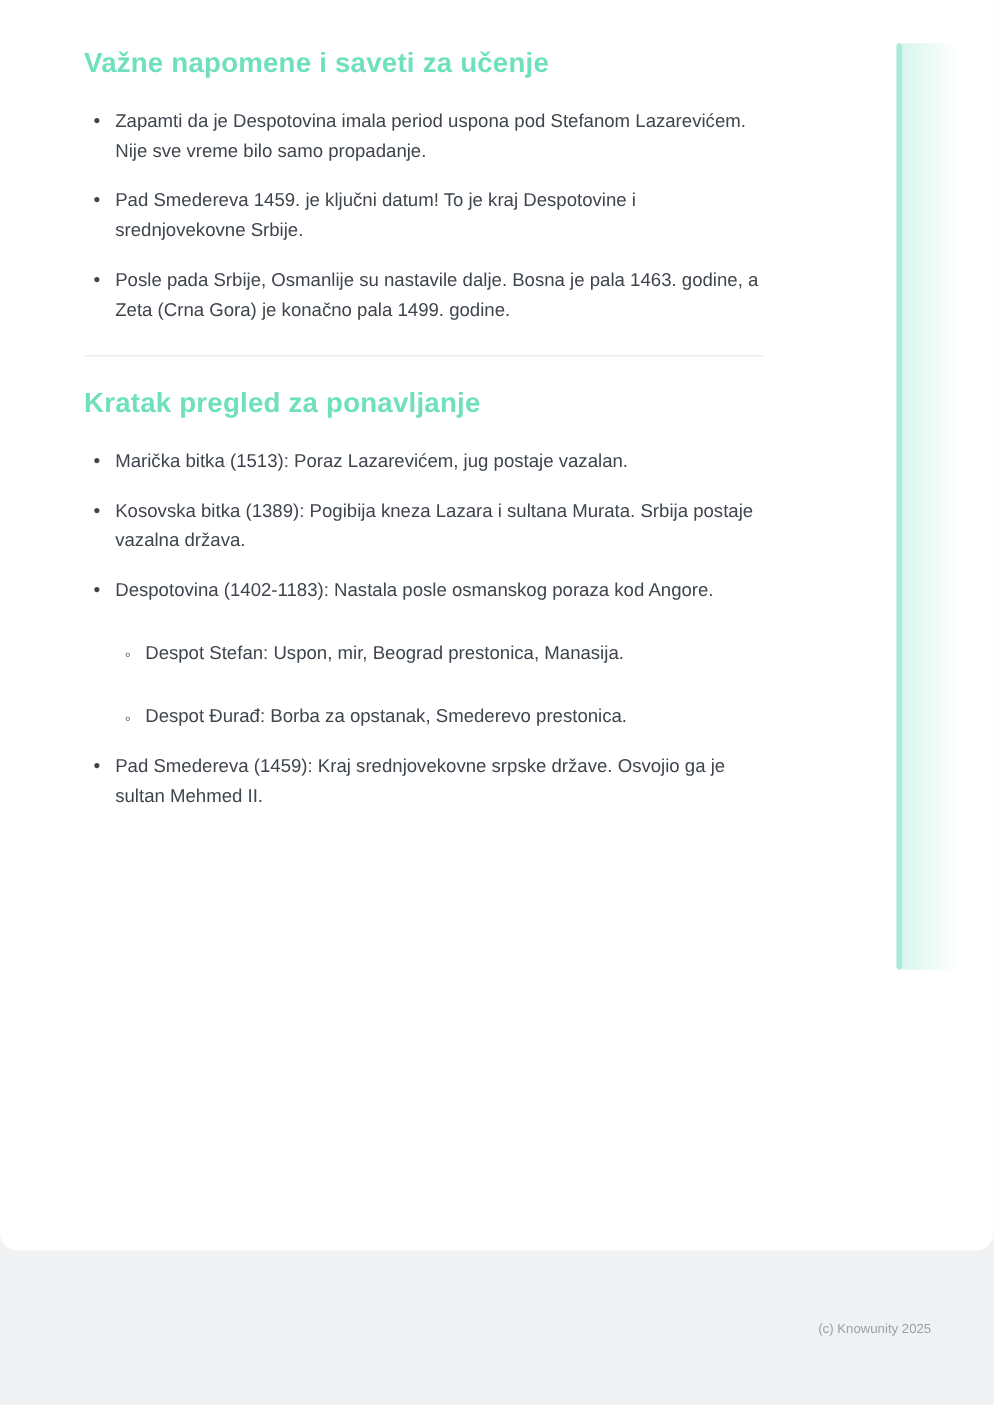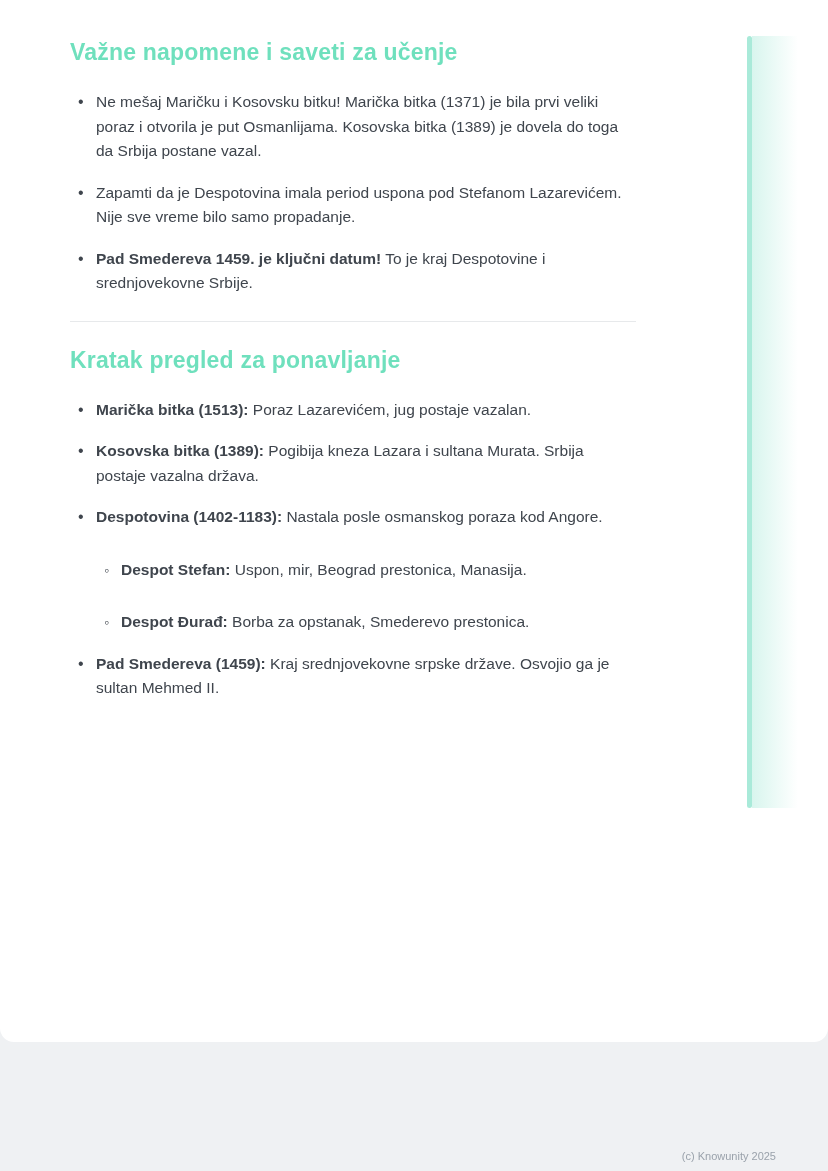--- a/index.html
+++ b/index.html
@@ -61,52 +61,52 @@
     padding-left:17px;
     font-size:15.5px;line-height:24.5px;
     margin-bottom:12px;
     margin-top:28px;
   }
   ul.sub-bullets > li::before{
     content:"\25E6";
     position:absolute;left:0;top:0;
     font-size:14px;color:var(--body-text);
   }
-  .b{font-weight:700;}
+  .b{font-weight:400;}
   .divider{
     border:none;border-top:1px solid var(--divider);
     margin:25px 0 0 0;width:566px;
   }
   .spacer-after-divider{height:24px;}
   .footer{
     position:absolute;top:1102px;right:52px;
-    font-size:11px;color:var(--muted);margin-top:48px;
+    font-size:11px;color:var(--muted);
   }
 </style>
 </head>
 <body>
 
 <div class="page">
 
   <div class="accent-bar"></div>
   <div class="accent-fade"></div>
 
   <div class="content">
 
     <h2 class="section-title">Važne napomene i saveti za učenje</h2>
 
     <ul class="bullets">
       <li>
-        <span class="b"></span><span>Ne mešaj Maričku i Kosovsku bitku! Marička bitka (1371) je bila prvi veliki poraz i otvorila je put Osmanlijama. Kosovska bitka (1389) je dovela do toga da Srbija postane vazal.</span>
-      </li>
-      <li>
         <span class="b"></span><span>Zapamti da je Despotovina imala period uspona pod Stefanom Lazarevićem. Nije sve vreme bilo samo propadanje.</span>
       </li>
       <li>
         <span class="b">Pad Smedereva 1459. je ključni datum!</span><span> To je kraj Despotovine i srednjovekovne Srbije.</span>
+      </li>
+      <li>
+        <span class="b"></span><span>Posle pada Srbije, Osmanlije su nastavile dalje. Bosna je pala 1463. godine, a Zeta (Crna Gora) je konačno pala 1499. godine.</span>
       </li>
     </ul>
 
     <hr class="divider">
     <div class="spacer-after-divider"></div>
 
     <h2 class="section-title">Kratak pregled za ponavljanje</h2>
 
     <ul class="bullets">
       <li>

